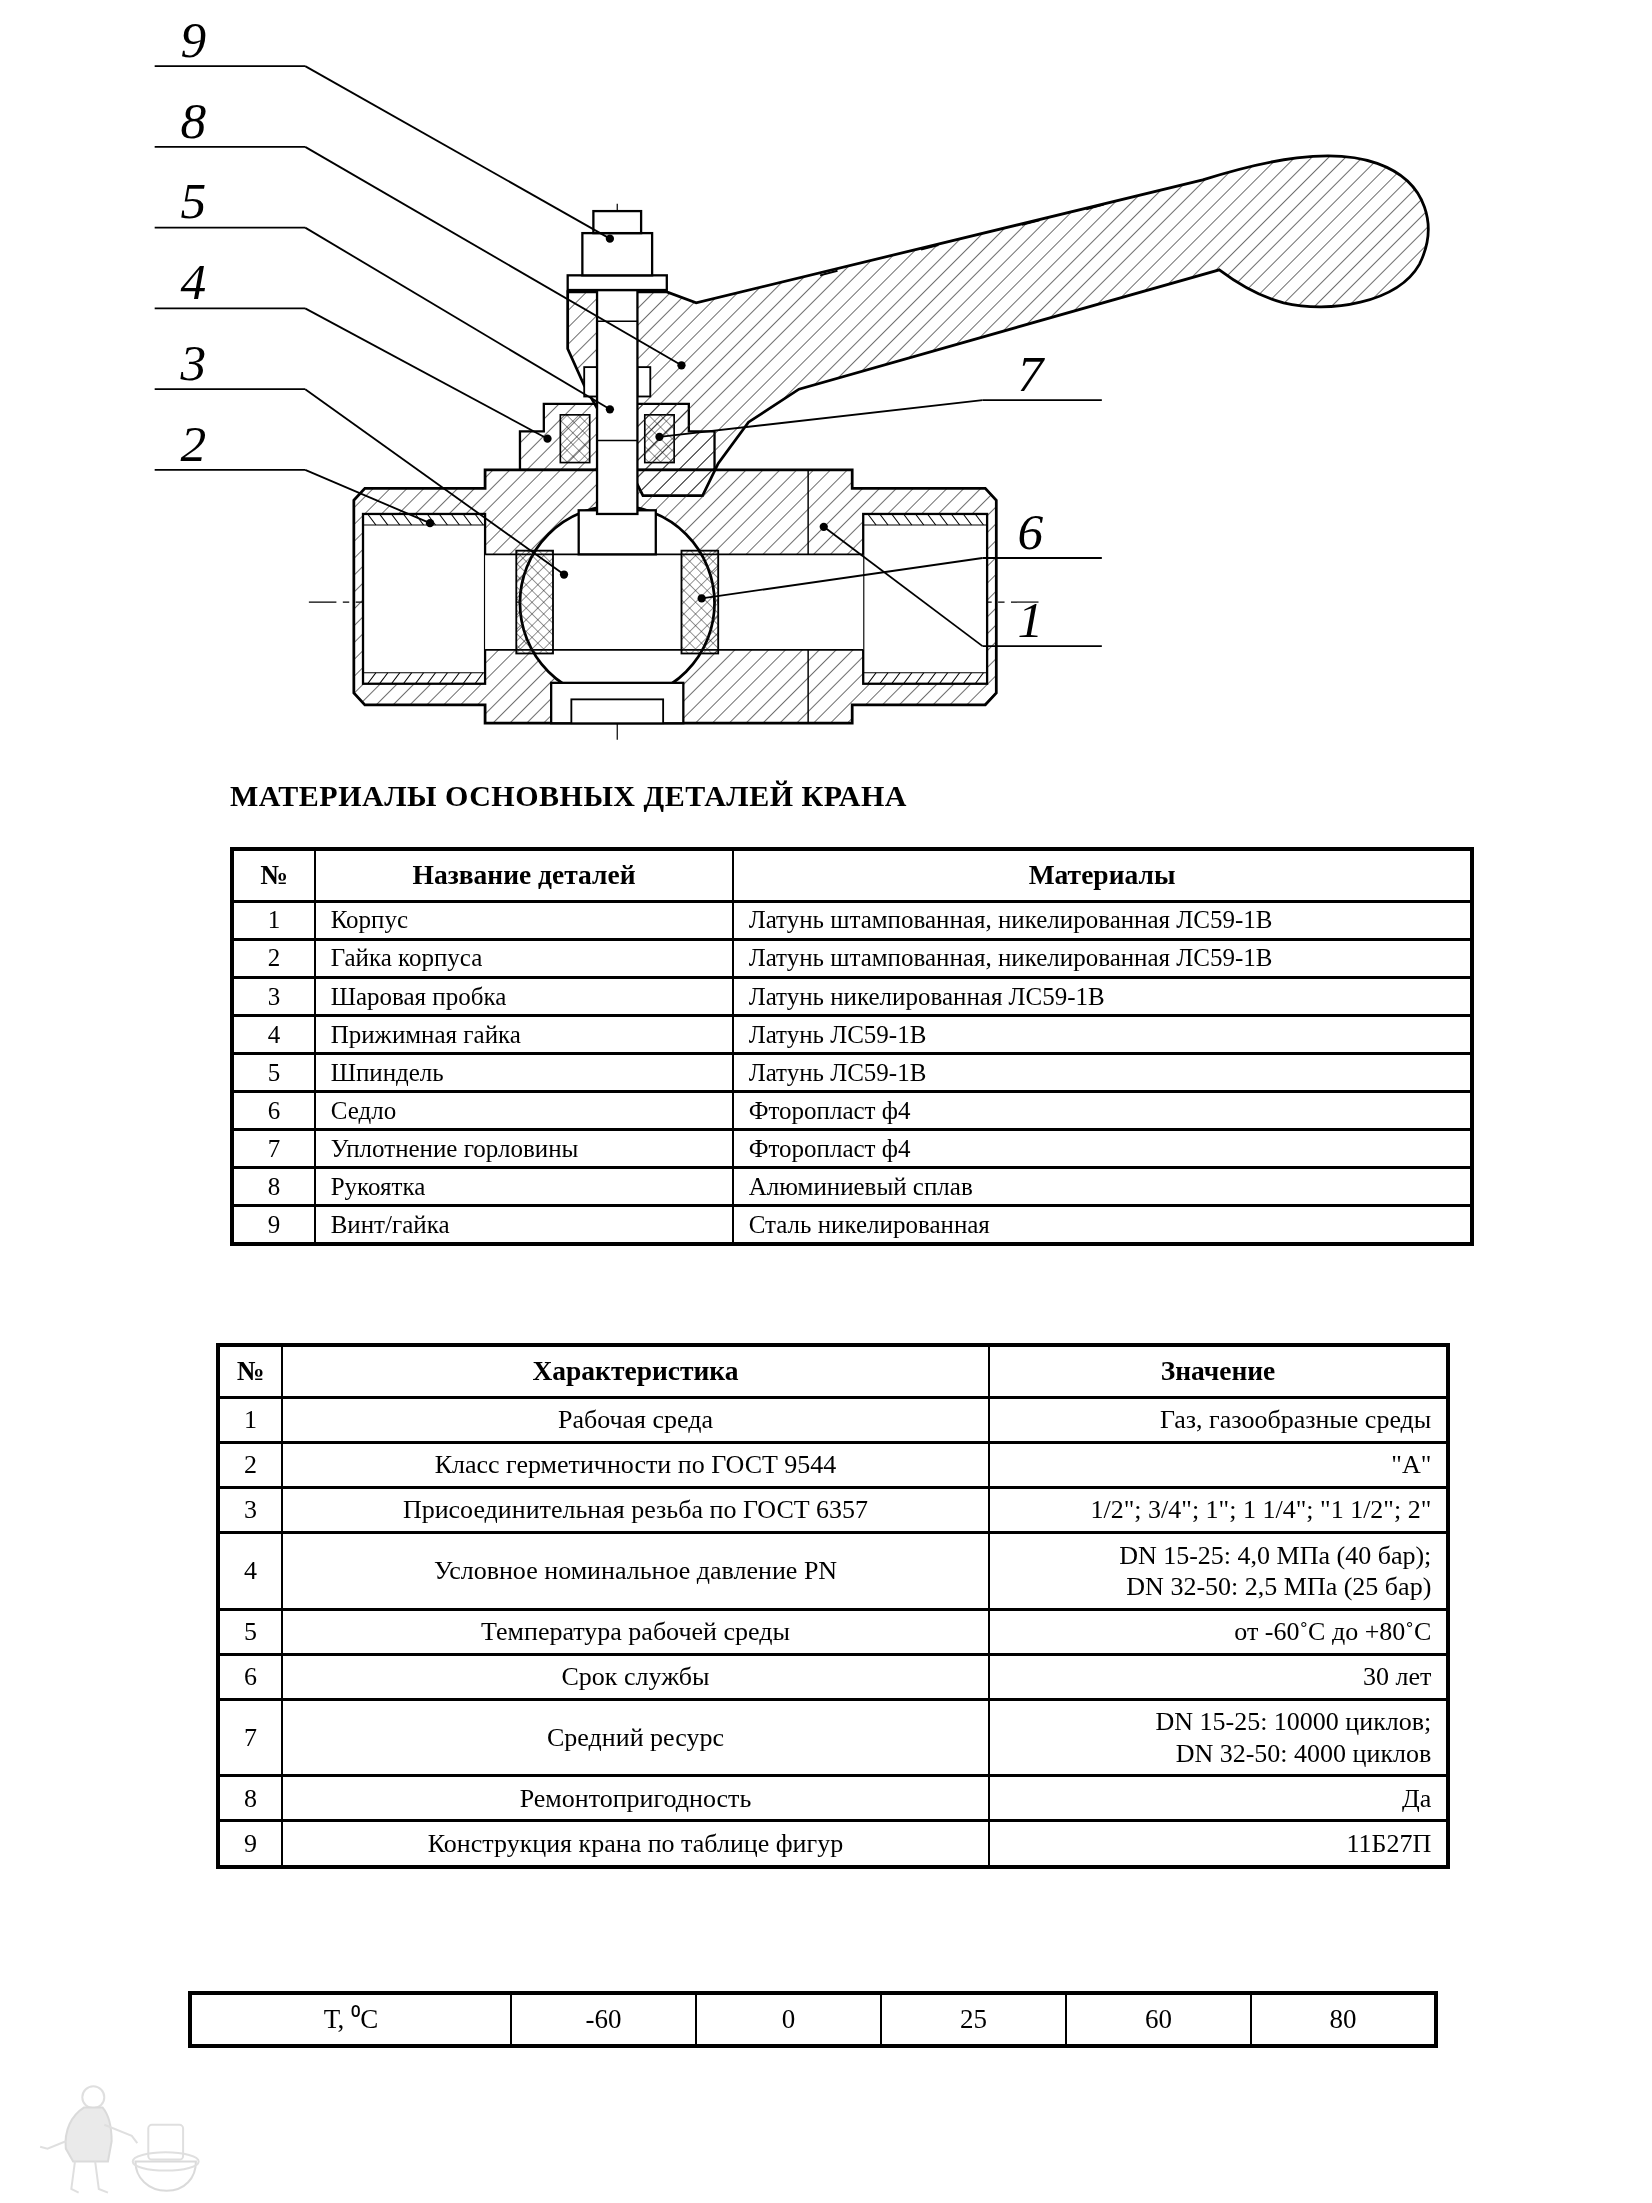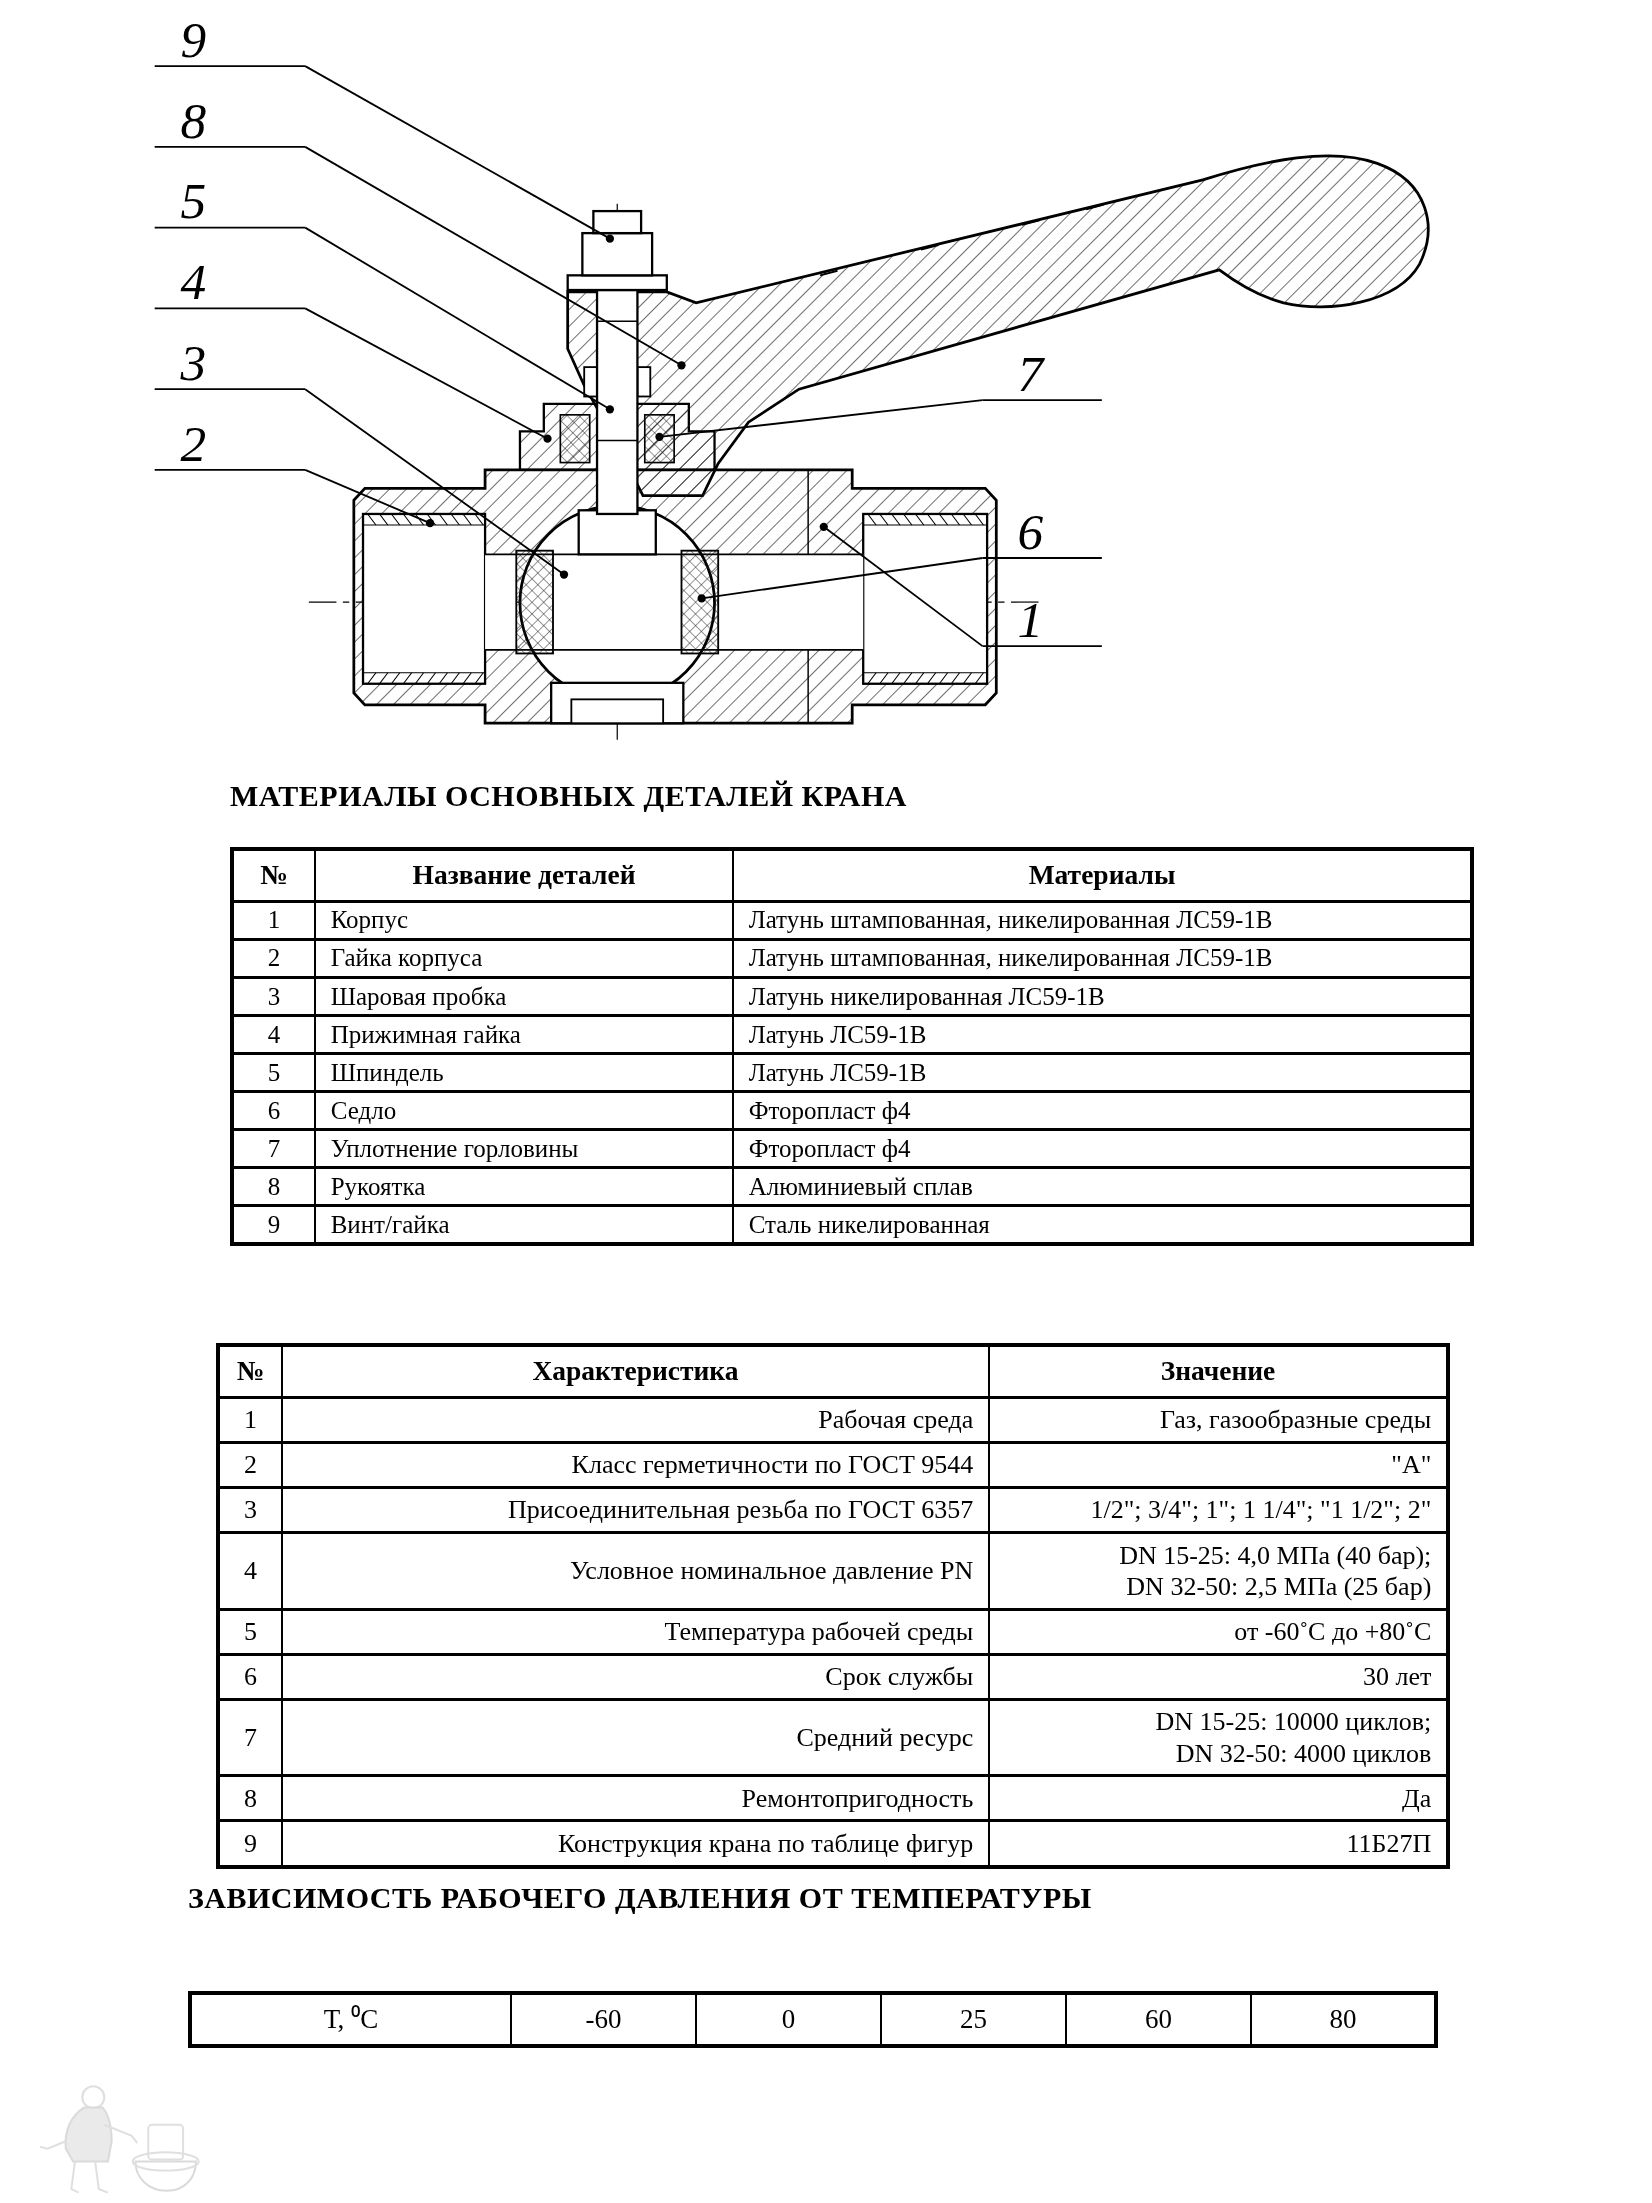--- a/index.html
+++ b/index.html
@@ -11,21 +11,21 @@
   table.dtable{border:4.6px solid #000;}
   .dtable th,.dtable td{border:2.8px solid #000;border-top-width:3.7px;border-bottom-width:3.7px;
              white-space:pre-line;vertical-align:middle;}
   .dtable th{font-weight:bold;text-align:center;font-size:27.5px;padding:8.3px 7.3px;}
   
   .t1{left:230px;top:847px;width:1240px;}
   .t1 td{font-size:25px;padding:2.8px 14.7px;text-align:left;line-height:1.18;}
   .t1 td:nth-child(1){text-align:center;padding:2.8px 1.8px;}
   
   .t2{left:216px;top:1343px;width:1231px;}
-  .t2 td{font-size:26px;padding:5.5px 14.7px;text-align:right;line-height:1.2;}
+  .t2 td{font-size:26px;padding:5.5px 14.7px;text-align:center;line-height:1.2;}
   .t2 td:nth-child(1){text-align:center;padding:5.5px 1.8px;}
   .t2 td:nth-child(3){text-align:right;}
   
   .t3{left:188px;top:1991px;width:1249px;}
   .t3 td{font-size:27px;padding:9.2px 5.5px;text-align:center;line-height:1.15;}
   .wm{position:absolute;opacity:.55;}
 </style>
 </head>
 <body>
 
@@ -328,21 +328,20 @@
           <td>Да</td>
         </tr>
         <tr>
           <td>9</td>
           <td>Конструкция крана по таблице фигур</td>
           <td>11Б27П</td>
         </tr>
       </tbody>
   </table>
 
-  <div class="doc-title" style="left:188px;top:1881px;width:1249px;">ЗАВИСИМОСТЬ РАБОЧЕГО ДАВЛЕНИЯ ОТ ТЕМПЕРАТУРЫ</div>
 
   <table class="dtable t3">
     <colgroup>
         <col style="width:321px">
         <col style="width:185px">
         <col style="width:185px">
         <col style="width:185px">
         <col style="width:185px">
         <col style="width:185px">
       </colgroup>

